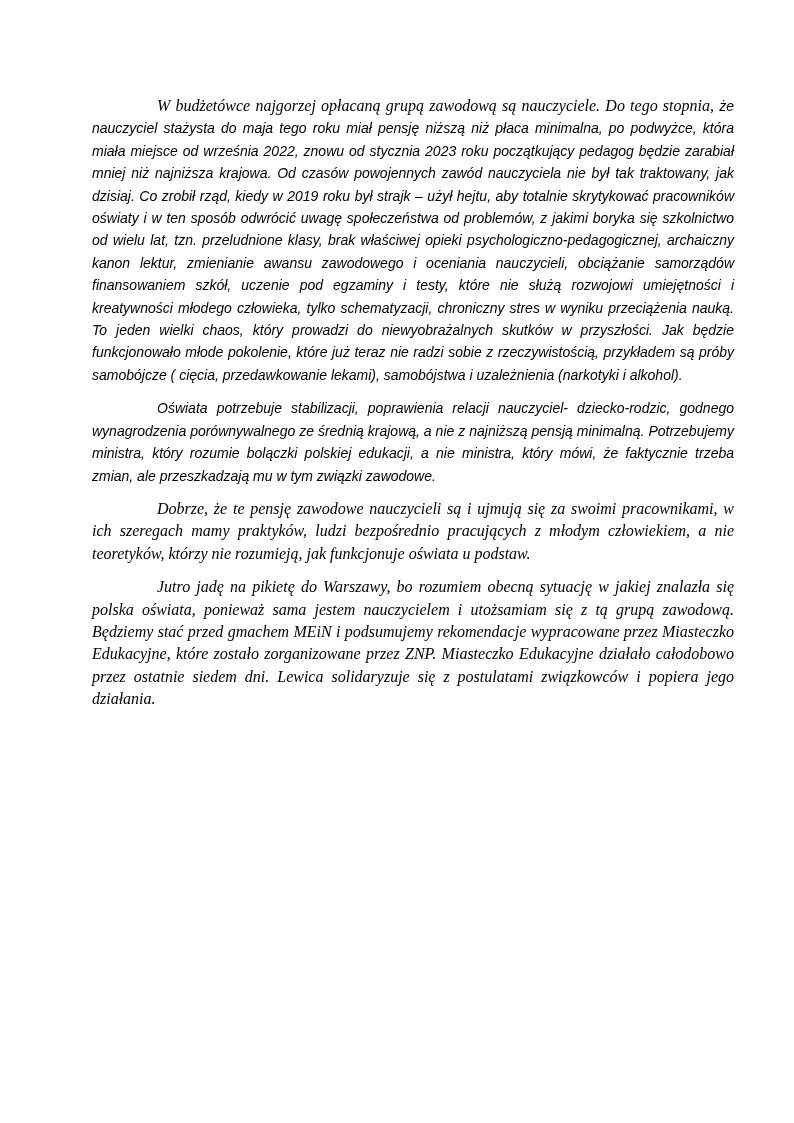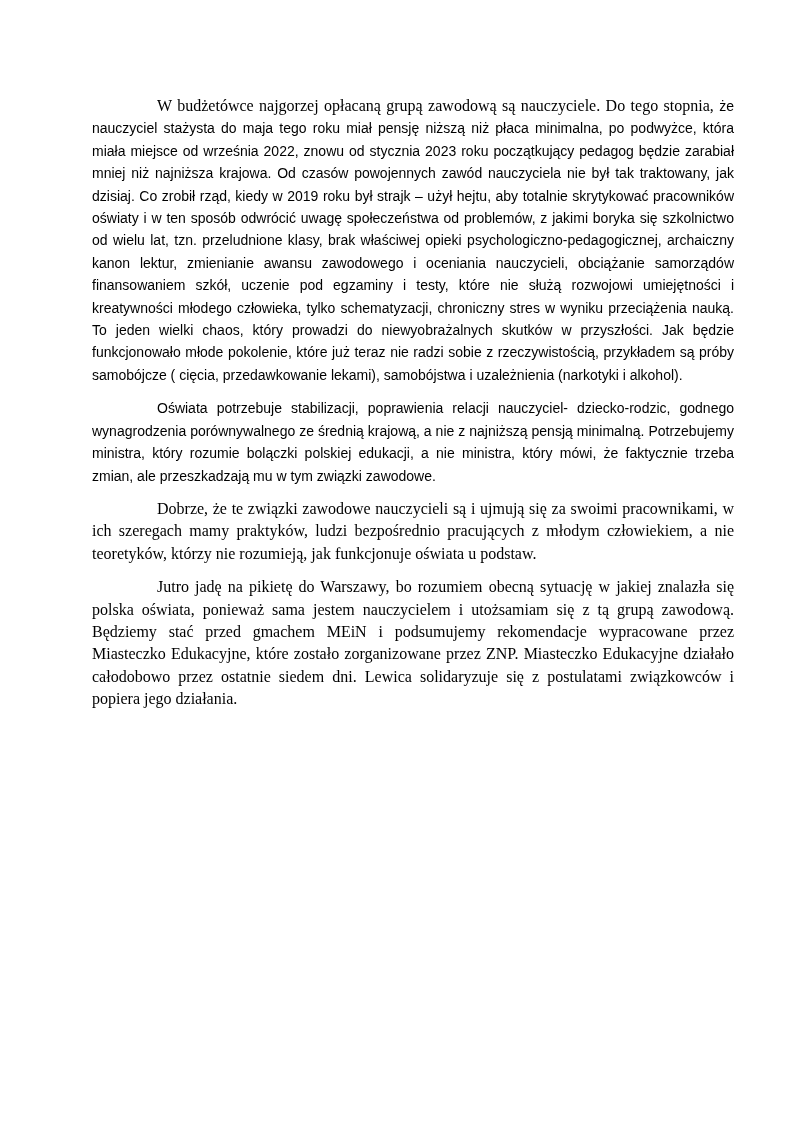--- a/index.html
+++ b/index.html
@@ -9,20 +9,21 @@
     background: #ffffff;
   }
   .page {
     position: relative;
     width: 746px;
     height: 1123px;
     margin: 0 auto;
     background: #ffffff;
     overflow: hidden;
     box-sizing: border-box;
+    font-style: italic;
   }
   .content {
     position: absolute;
     top: 95px;
     left: 68px;
     width: 642px;
     color: #000000;
   }
   .content p {
     margin: 0 0 11px 0;
@@ -45,19 +46,19 @@
 
 <div class="page">
   <div class="content">
 
     <p>
       <span class="serif">W budżetówce najgorzej opłacaną grupą zawodową są nauczyciele. Do tego stopnia, </span><span class="sans">że nauczyciel stażysta do maja tego roku miał pensję niższą niż płaca minimalna, po podwyżce, która miała miejsce od września 2022, znowu od stycznia 2023 roku początkujący pedagog będzie zarabiał mniej niż najniższa krajowa. Od czasów powojennych zawód nauczyciela nie był tak traktowany, jak dzisiaj. Co zrobił rząd, kiedy w 2019 roku był strajk – użył hejtu, aby totalnie skrytykować pracowników oświaty  i w ten sposób odwrócić uwagę społeczeństwa od problemów, z jakimi boryka się szkolnictwo od wielu lat, tzn. przeludnione klasy, brak właściwej opieki psychologiczno-pedagogicznej, archaiczny kanon lektur, zmienianie awansu zawodowego i oceniania nauczycieli, obciążanie samorządów finansowaniem szkół, uczenie pod egzaminy i testy, które nie służą rozwojowi umiejętności i kreatywności młodego człowieka, tylko schematyzacji, chroniczny stres w wyniku przeciążenia nauką. To jeden wielki chaos, który prowadzi do niewyobrażalnych skutków w przyszłości. Jak będzie funkcjonowało młode pokolenie, które już teraz nie radzi sobie z rzeczywistością, przykładem są próby samobójcze ( cięcia, przedawkowanie lekami), samobójstwa i uzależnienia (narkotyki i alkohol).</span>
     </p>
 
     <p class="sans">Oświata potrzebuje stabilizacji, poprawienia relacji nauczyciel- dziecko-rodzic, godnego wynagrodzenia porównywalnego ze średnią krajową, a nie z najniższą pensją minimalną. Potrzebujemy ministra, który rozumie bolączki polskiej edukacji, a nie ministra, który mówi, że faktycznie trzeba zmian, ale przeszkadzają mu w tym związki zawodowe.</p>
 
-    <p class="serif">Dobrze, że  te związki zawodowe nauczycieli są i ujmują się za swoimi pracownikami, w ich szeregach  mamy praktyków, ludzi bezpośrednio pracujących z młodym człowiekiem, a nie teoretyków, którzy nie rozumieją, jak funkcjonuje oświata u podstaw.</p>
+    <p class="serif">Dobrze, że  te pensję zawodowe nauczycieli są i ujmują się za swoimi pracownikami, w ich szeregach  mamy praktyków, ludzi bezpośrednio pracujących z młodym człowiekiem, a nie teoretyków, którzy nie rozumieją, jak funkcjonuje oświata u podstaw.</p>
 
     <p class="serif">Jutro jadę na pikietę do Warszawy, bo rozumiem obecną sytuację w jakiej znalazła się polska oświata, ponieważ sama jestem nauczycielem i utożsamiam  się z tą grupą zawodową. Będziemy stać przed gmachem MEiN i podsumujemy rekomendacje wypracowane przez Miasteczko Edukacyjne, które zostało zorganizowane przez ZNP. Miasteczko Edukacyjne działało całodobowo przez ostatnie siedem dni. Lewica solidaryzuje się z postulatami związkowców i popiera jego działania.</p>
 
 
   </div>
 </div>
 
 </body></html>

